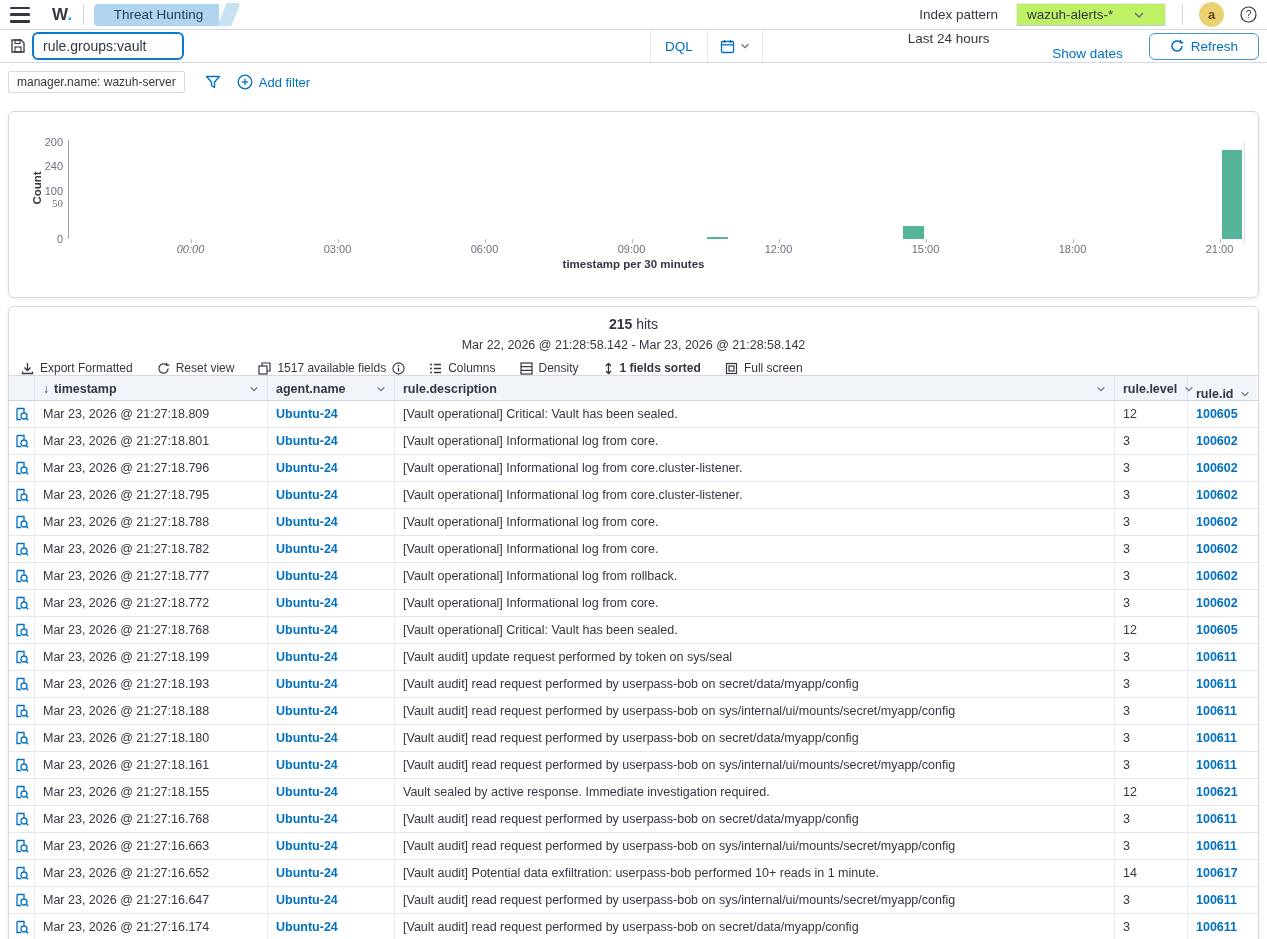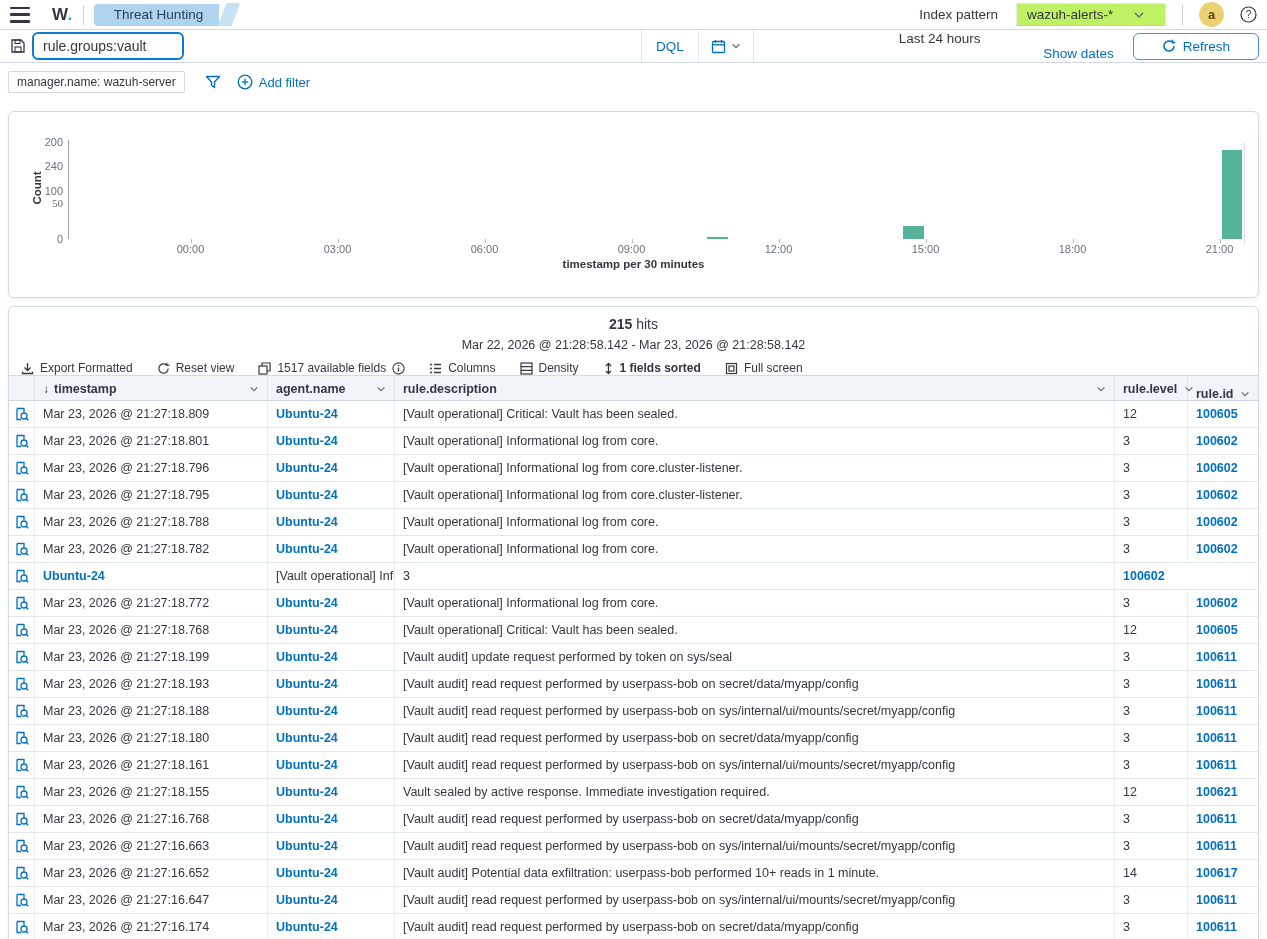--- a/index.html
+++ b/index.html
@@ -38,23 +38,23 @@
     font-family:"Liberation Sans",sans-serif; font-size:14px; color:#343741; padding:0 9px;
     margin-left:2px; outline:none; background:#fff; }
   .dql-btn { margin-left:auto; border:none; background:none; color:#0071c2; font-size:13.5px;
     padding:0 14px; cursor:pointer; height:100%; border-left:1px solid #e4e9f1; }
   .cal-btn { display:flex; align-items:center; gap:5px; border:none; background:none;
     color:#0071c2; cursor:pointer; padding:0 12px; height:100%;
     border-left:1px solid #e4e9f1; border-right:1px solid #e4e9f1; }
   .cal-btn .chev { color:#69707d; }
   .dp-range { width:372px; display:flex; align-items:center; font-size:13.5px; padding:0 12px;flex-direction:column; }
   .show-dates { margin-left:auto; color:#0071c2; font-size:13.5px; text-decoration:none; }
-  .refresh-btn { margin-left:7px; display:flex; align-items:center; gap:7px; color:#0071c2;
+  .refresh-btn { margin-left:14px; display:flex; align-items:center; gap:7px; color:#0071c2;
     background:#fff; border:1px solid #4393d4; border-radius:6px; font-size:13.5px;
-    padding:5px 28px; cursor:pointer; font-family:inherit; }
+    padding:5px 20px; cursor:pointer; font-family:inherit; }
 
   
   .filterbar { height:38px; display:flex; align-items:center; padding:0 8px; }
   .filter-pill { font-size:12px; border:1px solid #d3dae6; background:#fff; border-radius:2px;
     padding:3px 8px; color:#343741; cursor:pointer; }
   .funnel-btn { border:none; background:none; color:#0071c2; cursor:pointer; margin-left:20px; }
   .add-filter { display:flex; align-items:center; gap:6px; border:none; background:none;
     color:#0071c2; font-size:13px; cursor:pointer; margin-left:16px; font-family:inherit; }
 
   
@@ -192,21 +192,21 @@
   <div class="yaxis-line"></div>
   <div class="edge-line"></div>
   <div></div>
   <div class="xlab">timestamp per 30 minutes</div>
 <div class="ytick" style="left: 8px; top: 121px;">0</div>
     <div class="ytick" style="left: 8px; top: 85px; font-family: Liberation Serif, serif;">50</div>
     <div class="ytick" style="left: 8px; top: 72.5px;">100</div>
     <div class="ytick" style="left: 8px; top: 48.25px;">240</div>
     <div class="ytick" style="left: 8px; top: 24px;">200</div>
     <div class="xtickmark" style="left: 181.5px;"></div>
-    <div class="xtick" style="left: 151.5px;">00:00</div>
+    <div class="xtick" style="left: 151.5px; font-style: italic;">00:00</div>
     <div class="xtickmark" style="left: 328.5px;"></div>
     <div class="xtick" style="left: 298.5px;">03:00</div>
     <div class="xtickmark" style="left: 475.5px;"></div>
     <div class="xtick" style="left: 445.5px;">06:00</div>
     <div class="xtickmark" style="left: 622.5px;"></div>
     <div class="xtick" style="left: 592.5px;">09:00</div>
     <div class="xtickmark" style="left: 769.5px;"></div>
     <div class="xtick" style="left: 739.5px;">12:00</div>
     <div class="xtickmark" style="left: 916.5px;"></div>
     <div class="xtick" style="left: 886.5px;">15:00</div>
@@ -462,20 +462,21 @@
       <div class="cell ctrl">
         <button class="expand-btn">
           <svg class="icon" width="14" height="14" viewBox="0 0 14 14">
               <path d="M2 1.5 h7 v4" fill="none" stroke="#0071c2" stroke-width="1.3"></path>
               <path d="M2 1.5 v11 h4" fill="none" stroke="#0071c2" stroke-width="1.3"></path>
               <circle cx="9" cy="9" r="3" fill="none" stroke="#0071c2" stroke-width="1.3"></circle>
               <line x1="11.2" y1="11.2" x2="13.2" y2="13.2" stroke="#0071c2" stroke-width="1.4"></line>
             </svg>
         </button>
       </div>
+      <div class="cell">Mar 23, 2026 @ 21:27:18.777</div>
       <div class="cell">
           <a class="link" href="#">Ubuntu-24</a>
         </div>
       <div class="cell">[Vault operational] Informational log from rollback.</div>
       <div class="cell">3</div>
       <div class="cell">
           <a class="link" href="#">100602</a>
         </div>
     </div>
 

